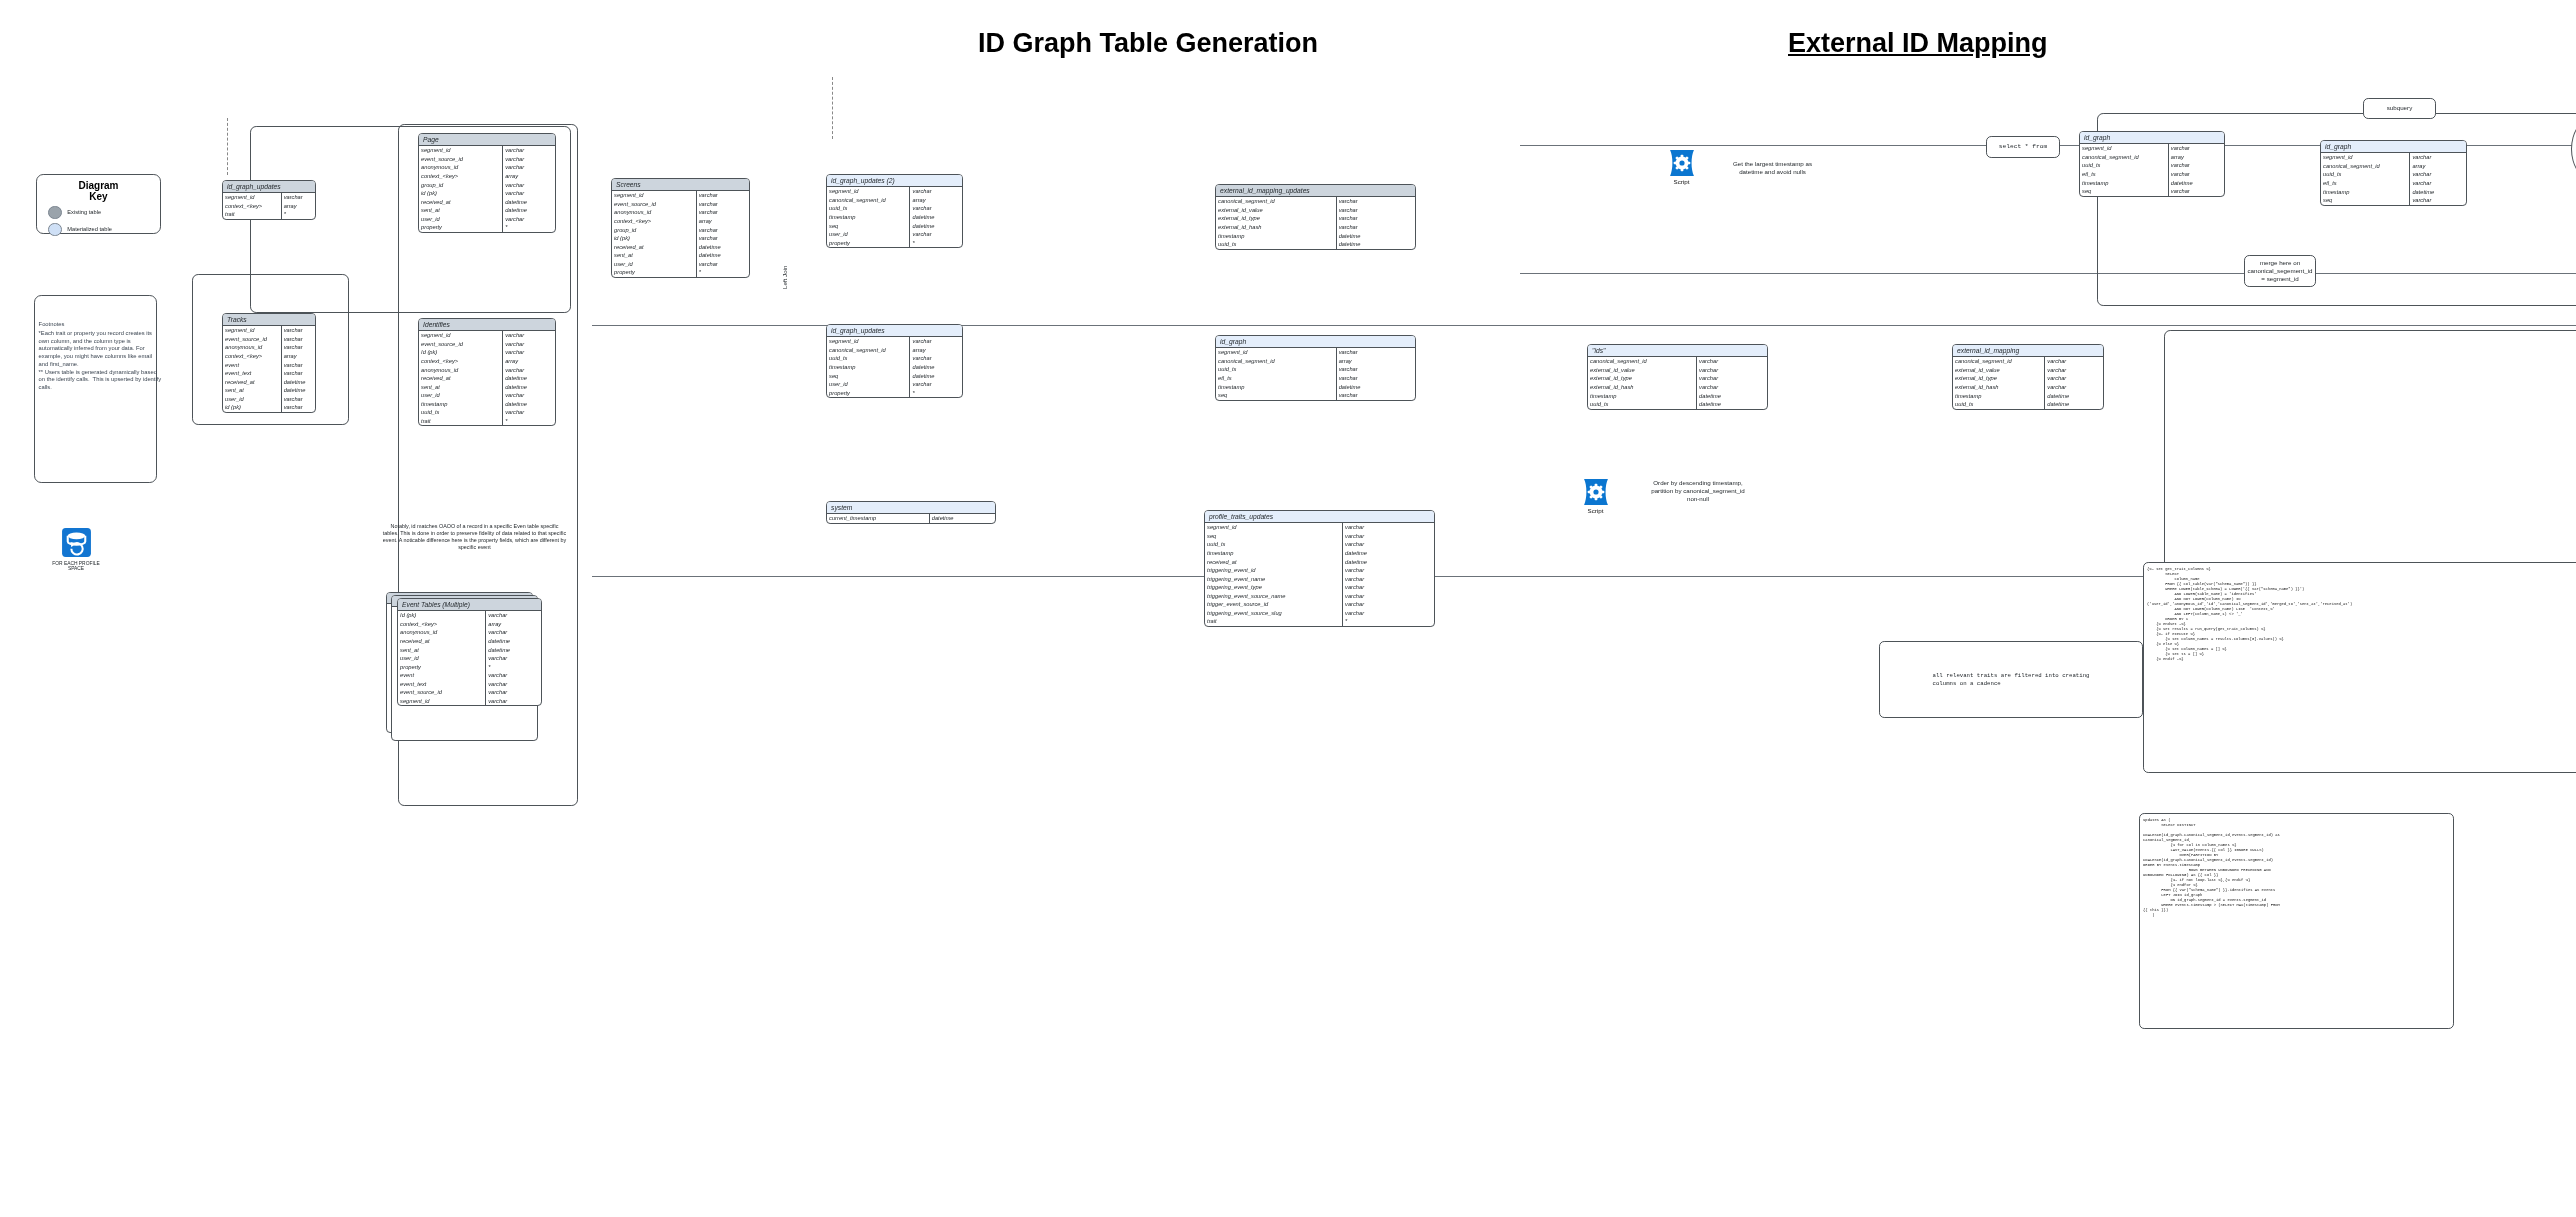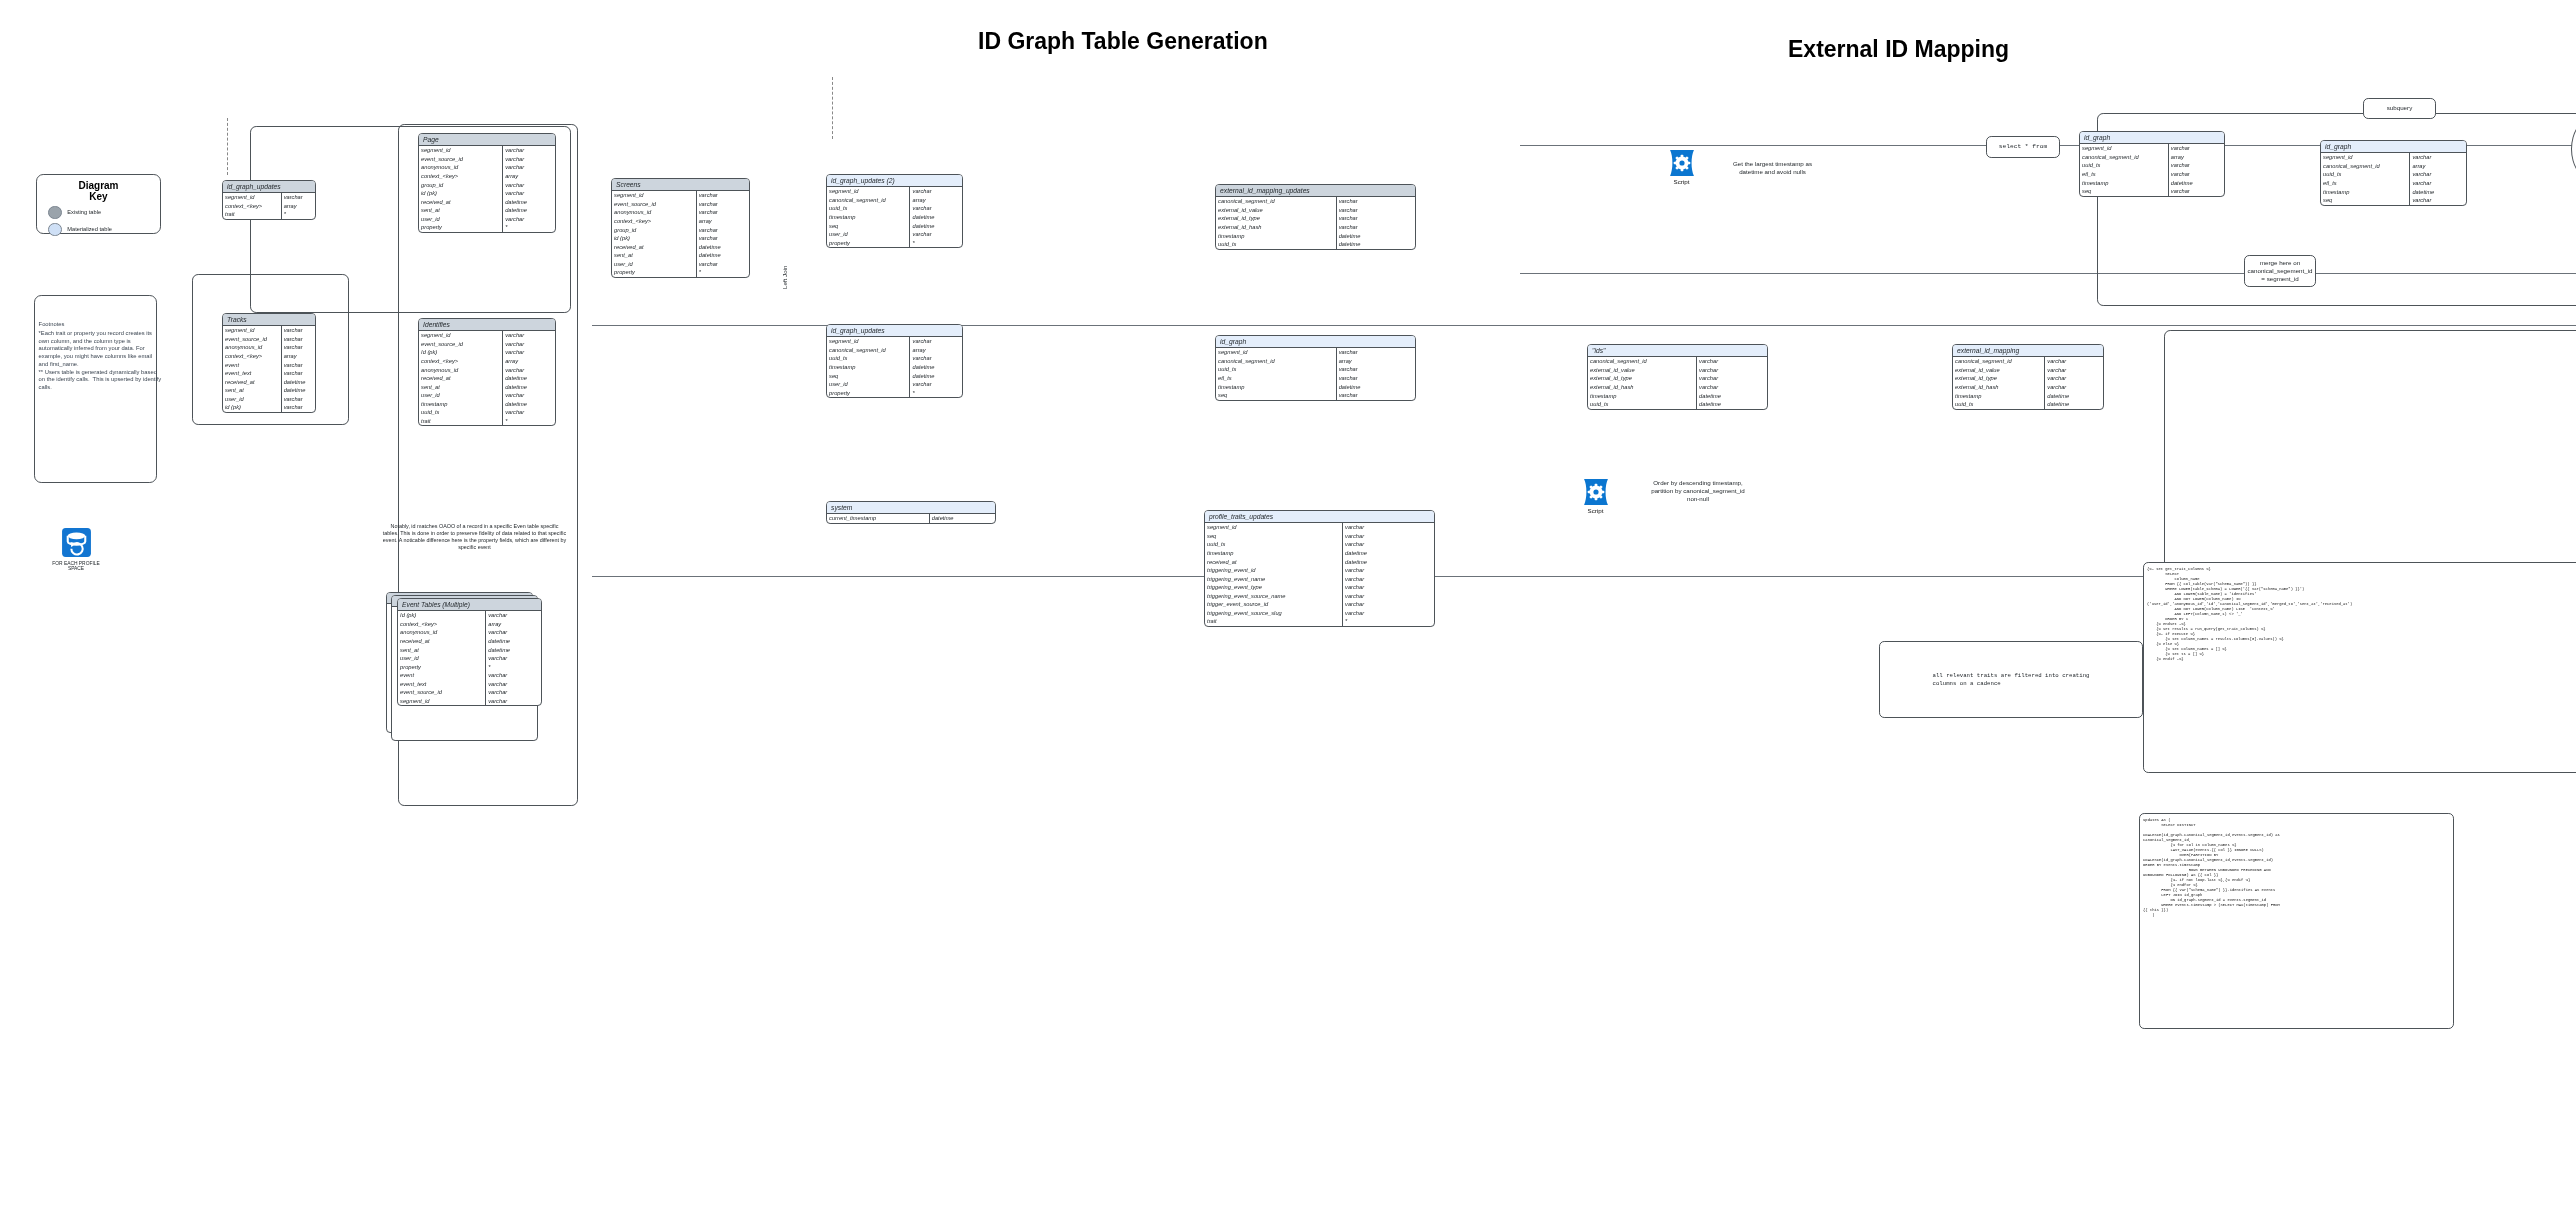--- a/index.html
+++ b/index.html
@@ -1,20 +1,20 @@
 <!DOCTYPE html>
 <html style="font-size:8.2px"><head>
 <meta charset="utf-8">
 <style>
   html,body{margin:0;padding:0;background:#ffffff;}
   body{font-family:"Liberation Sans",sans-serif;}
   #canvas{position:relative;width:3356px;height:1217px;background:#fff;overflow:hidden;}
 
   
-  .sec-title{position:absolute;font-size:23px;font-weight:bold;color:#000;white-space:nowrap;}
+  .sec-title{position:absolute;font-size:27px;font-weight:bold;color:#000;white-space:nowrap;}
 
   
   .tbl{position:absolute;border:0.8px solid #4d5358;border-radius:4.1px;background:#fff;
        box-sizing:border-box;overflow:hidden;font-style:italic;}
   .tbl .hdr{background:#cdd5dd;border-bottom:0.8px solid #4d5358;padding:1.5px 4.1px;
             font-size:6.7px;color:#23282c;font-style:italic;line-height:1.25;}
   .tbl.mat .hdr{background:#e4eefb;}
   .tbl .rows{display:block;}
   .tbl .row{display:flex;font-size:5.7px;color:#23282c;line-height:1.15;}
   .tbl .row .c1{flex:0 0 58%;padding:1px 2.1px;border-right:0.8px solid #4d5358;
@@ -69,21 +69,21 @@
 <body>
 
 <div id="canvas">
 
   <div class="sep" style="left:1520px;top:145px;width:1836px;"></div>
   <div class="sep" style="left:1520px;top:273px;width:1836px;"></div>
   <div class="sep" style="left:592px;top:325px;width:2764px;"></div>
   <div class="sep" style="left:592px;top:576px;width:2764px;"></div>
 
   <div class="sec-title" style="left:978px;top:28px;">ID Graph Table Generation</div>
-  <div class="sec-title" style="left:1788px;top:36px;">External ID Mapping</div>
+  <div class="sec-title" style="left:1788px;top:28px;text-decoration:underline;">External ID Mapping</div>
 
   <div class="panel" style="left:36px;top:174px;width:125px;height:60px;">
     <div class="key-title">
       <span>Diagram</span><br>
       <span>Key</span>
     </div>
     <div class="key-row">
       <div class="key-dot existing"></div>
       <div class="key-lab">Existing table</div>
     </div>

